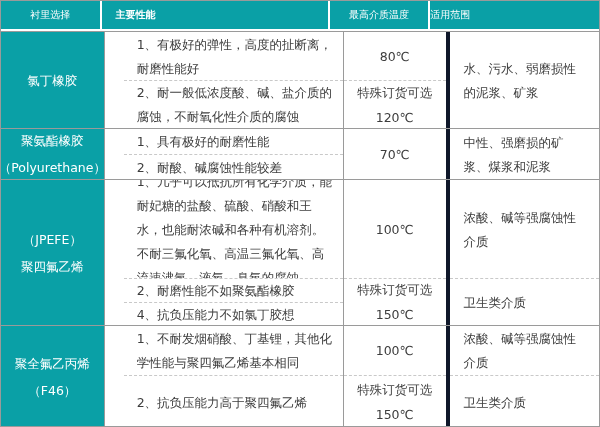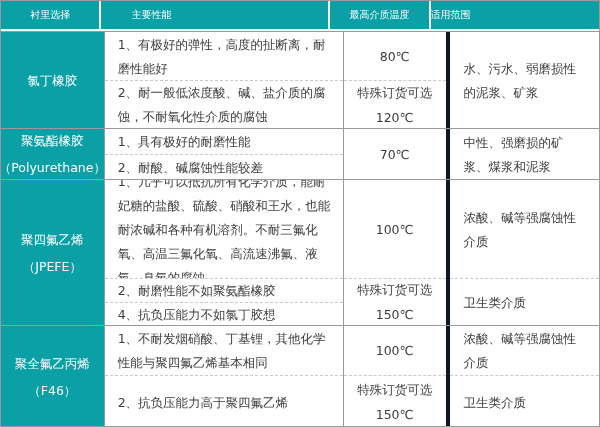--- a/index.html
+++ b/index.html
@@ -11,41 +11,41 @@
   }
   
   .hrow { display:flex; height:30px; background:#fff; flex:none; }
   .hcell {
     box-sizing:border-box; background:#0aa0a6; color:#fff;
     font-size:10px; display:flex; align-items:center;
     border-bottom:2px solid #fff; overflow:hidden; white-space:nowrap;
   }
   .hcell + .hcell { border-left:2px solid #fff; }
   .hc1 { width:104px; justify-content:center; }
-  .hc2 { width:240px; padding-left:30px; }
+  .hc2 { width:240px; padding-left:14px;font-weight:bold; }
   .hc3 { width:106px; justify-content:center; }
   .hc4 { width:180px; }
   
   .mrow { display:flex; border-top:1px solid #9a9a9a; box-sizing:border-box; flex:none; }
   .cell { box-sizing:border-box; overflow:hidden; }
   .namecell {
     width:104px; background:#0aa0a6; color:#fff; font-size:12.5px;
     display:flex; flex-direction:column; align-items:center; justify-content:center;
     text-align:center; border-right:1px solid #9a9a9a; line-height:27px;
   }
   .col { display:flex; flex-direction:column; }
   .perfcol  { width:240px; border-right:1px solid #9a9a9a; }
   .tempcol  { width:106px; border-right:4px solid #0f172a; }
   .rangecol { width:150px; }
   .sub {
     box-sizing:border-box; font-size:12.5px; color:#3d3d3d; line-height:24px;
     display:flex; align-items:center; overflow:hidden;
   }
   .sub + .sub { border-top:1px dashed #c9c9c9; }
-  .perfcol .sub  { padding:1px 10px 0 13px; }
+  .perfcol .sub  { padding:1px 10px 0 13px;margin-left:19px; }
   .tempcol .sub  { justify-content:center; text-align:center; white-space:pre-line; line-height:25px; }
   .rangecol .sub { padding:1px 16px 0 14px; }
 </style>
 </head>
 <body>
 
 <div class="table">
 
   <div class="hrow">
     <div class="hcell hc1">衬里选择</div>
@@ -84,22 +84,22 @@
     <div class="cell col tempcol">
       <div class="sub" style="height:50px">70℃</div>
     </div>
     <div class="cell col rangecol">
       <div class="sub" style="height:50px">中性、强磨损的矿浆、煤浆和泥浆</div>
     </div>
   </div>
 
   <div class="mrow" style="height:146px">
     <div class="cell namecell">
+      <div>（JPEFE）</div>
       <div>聚四氟乙烯</div>
-      <div>（JPEFE）</div>
     </div>
     <div class="cell col perfcol">
       <div class="sub" style="height:98px">1、几乎可以抵抗所有化学介质，能耐妃糖的盐酸、硫酸、硝酸和王水，也能耐浓碱和各种有机溶剂。不耐三氟化氧、高温三氟化氧、高流速沸氟、液氧、臭氧的腐蚀</div>
       <div class="sub" style="height:24px">2、耐磨性能不如聚氨酯橡胶</div>
       <div class="sub" style="height:23px">4、抗负压能力不如氯丁胶想</div>
     </div>
     <div class="cell col tempcol">
       <div class="sub" style="height:98px">100℃</div>
       <div class="sub" style="height:47px">特殊订货可选
 150℃</div>

